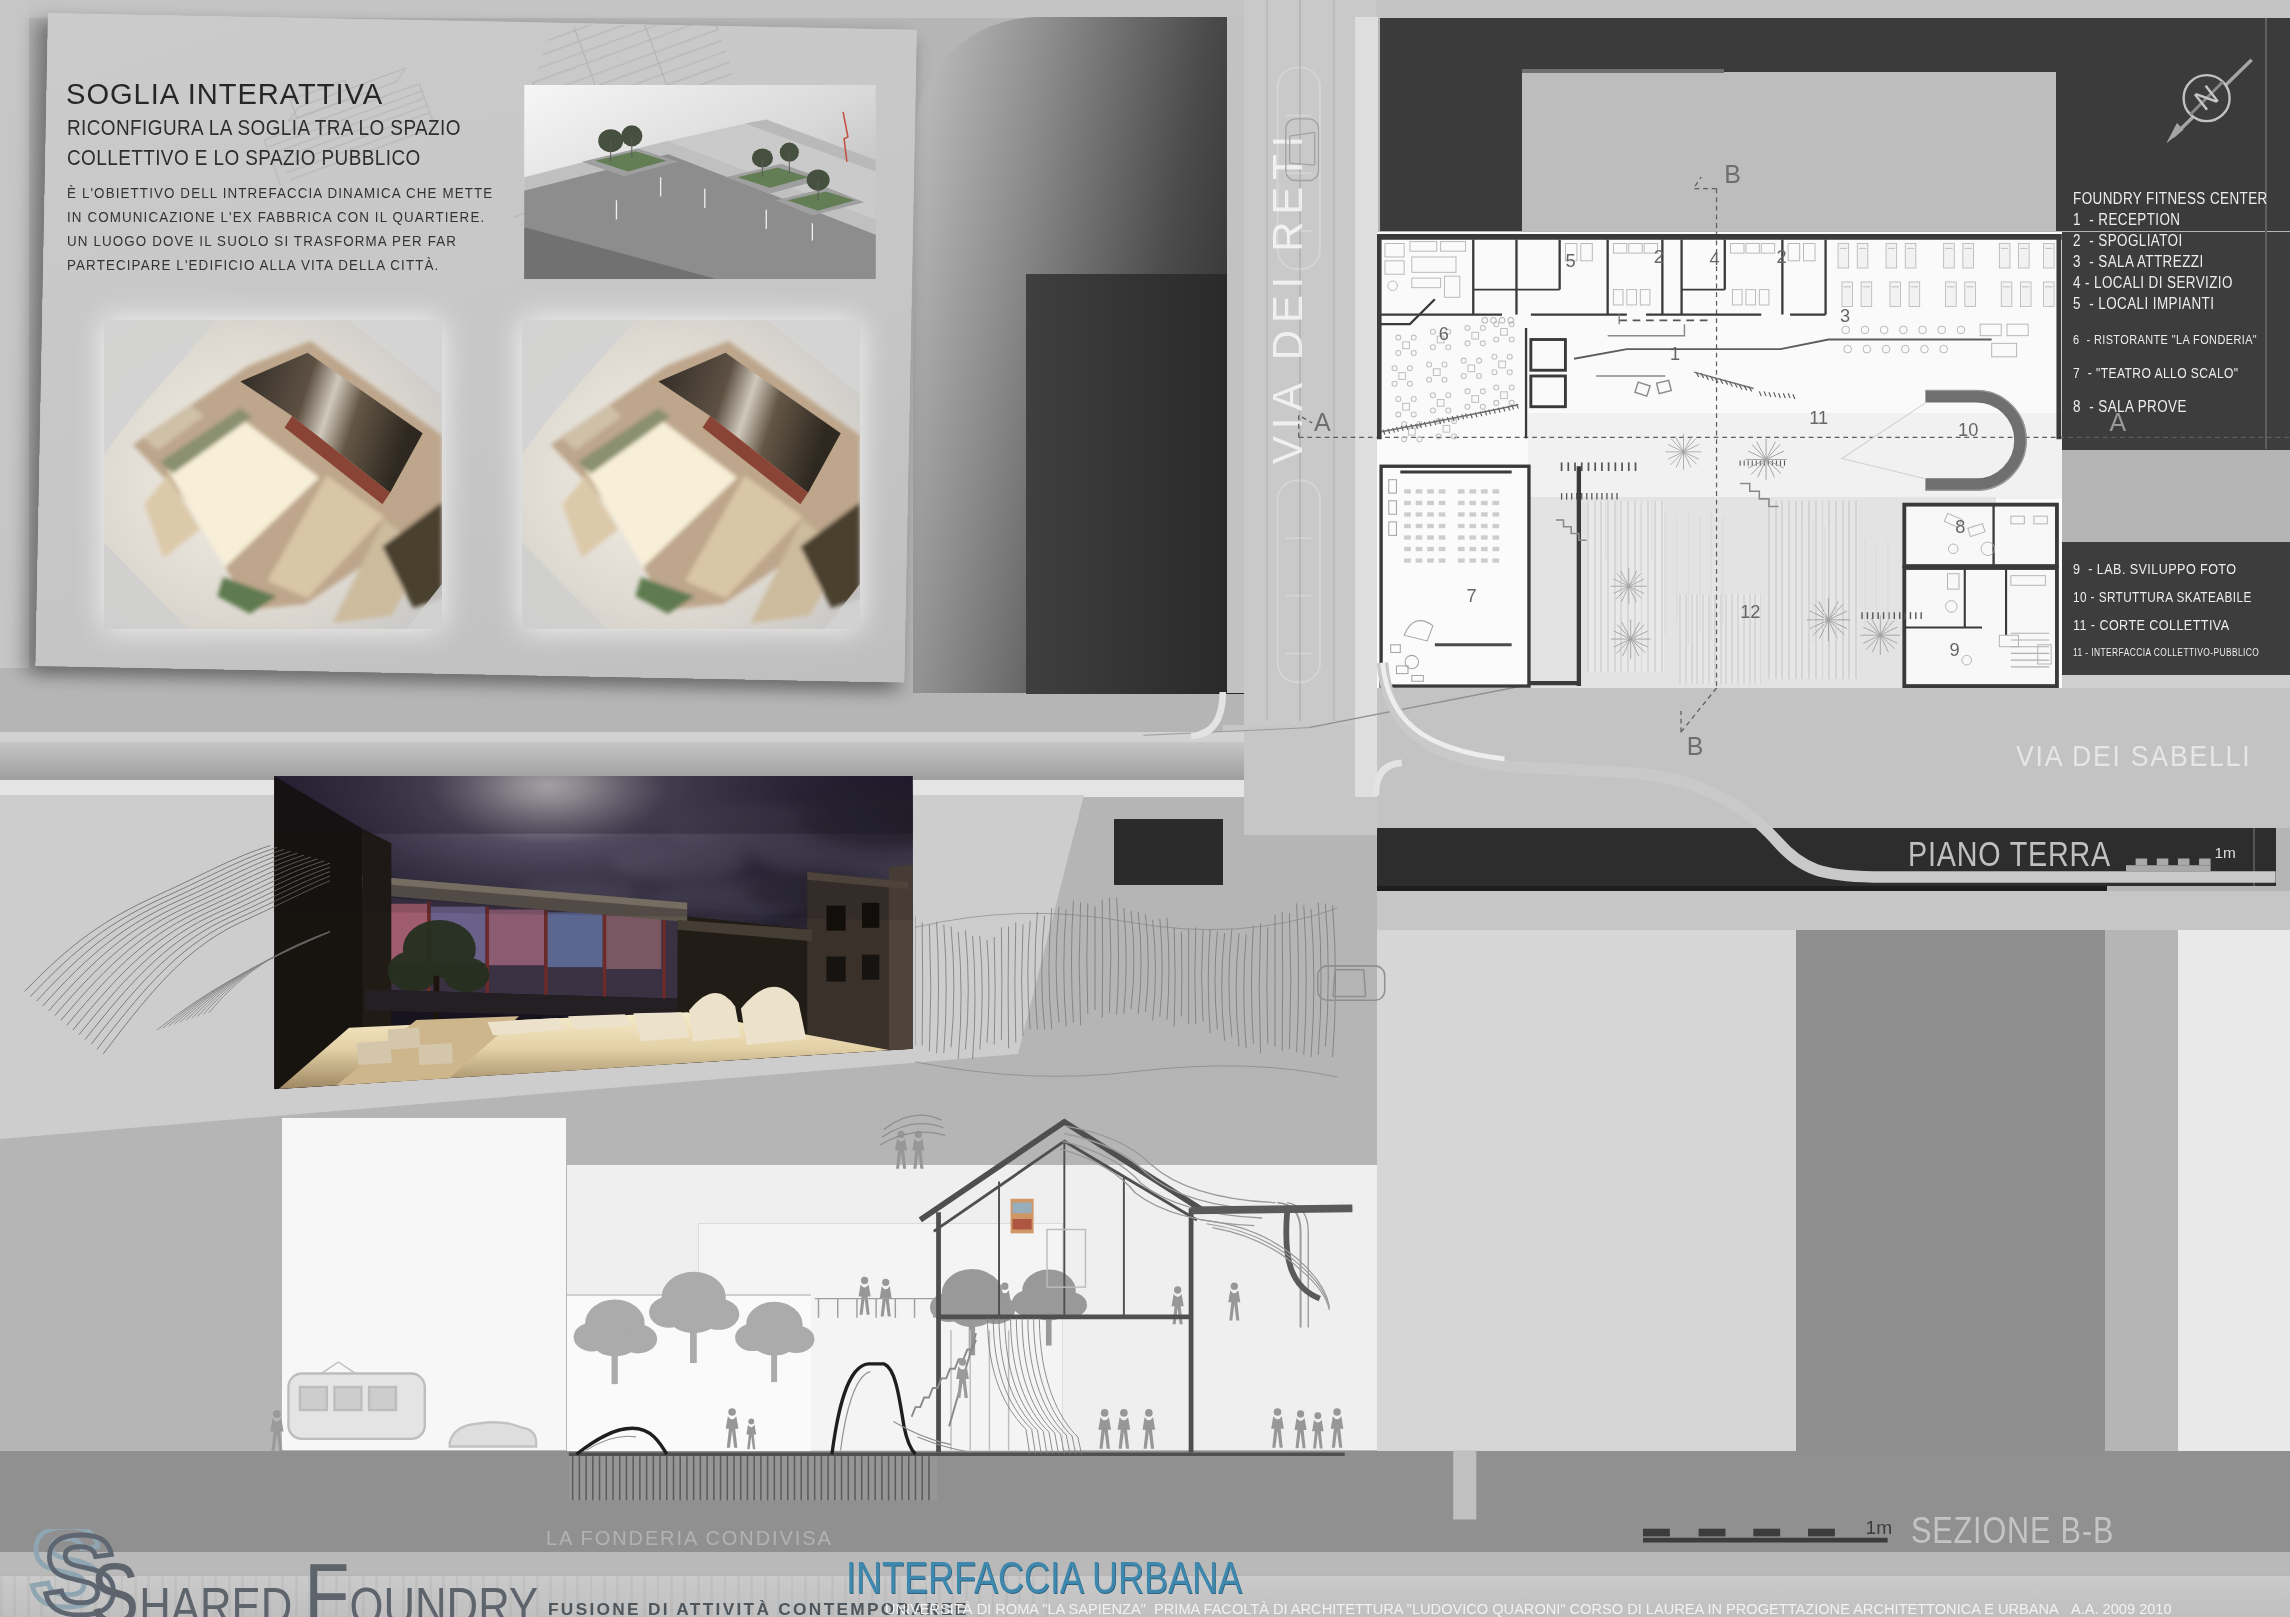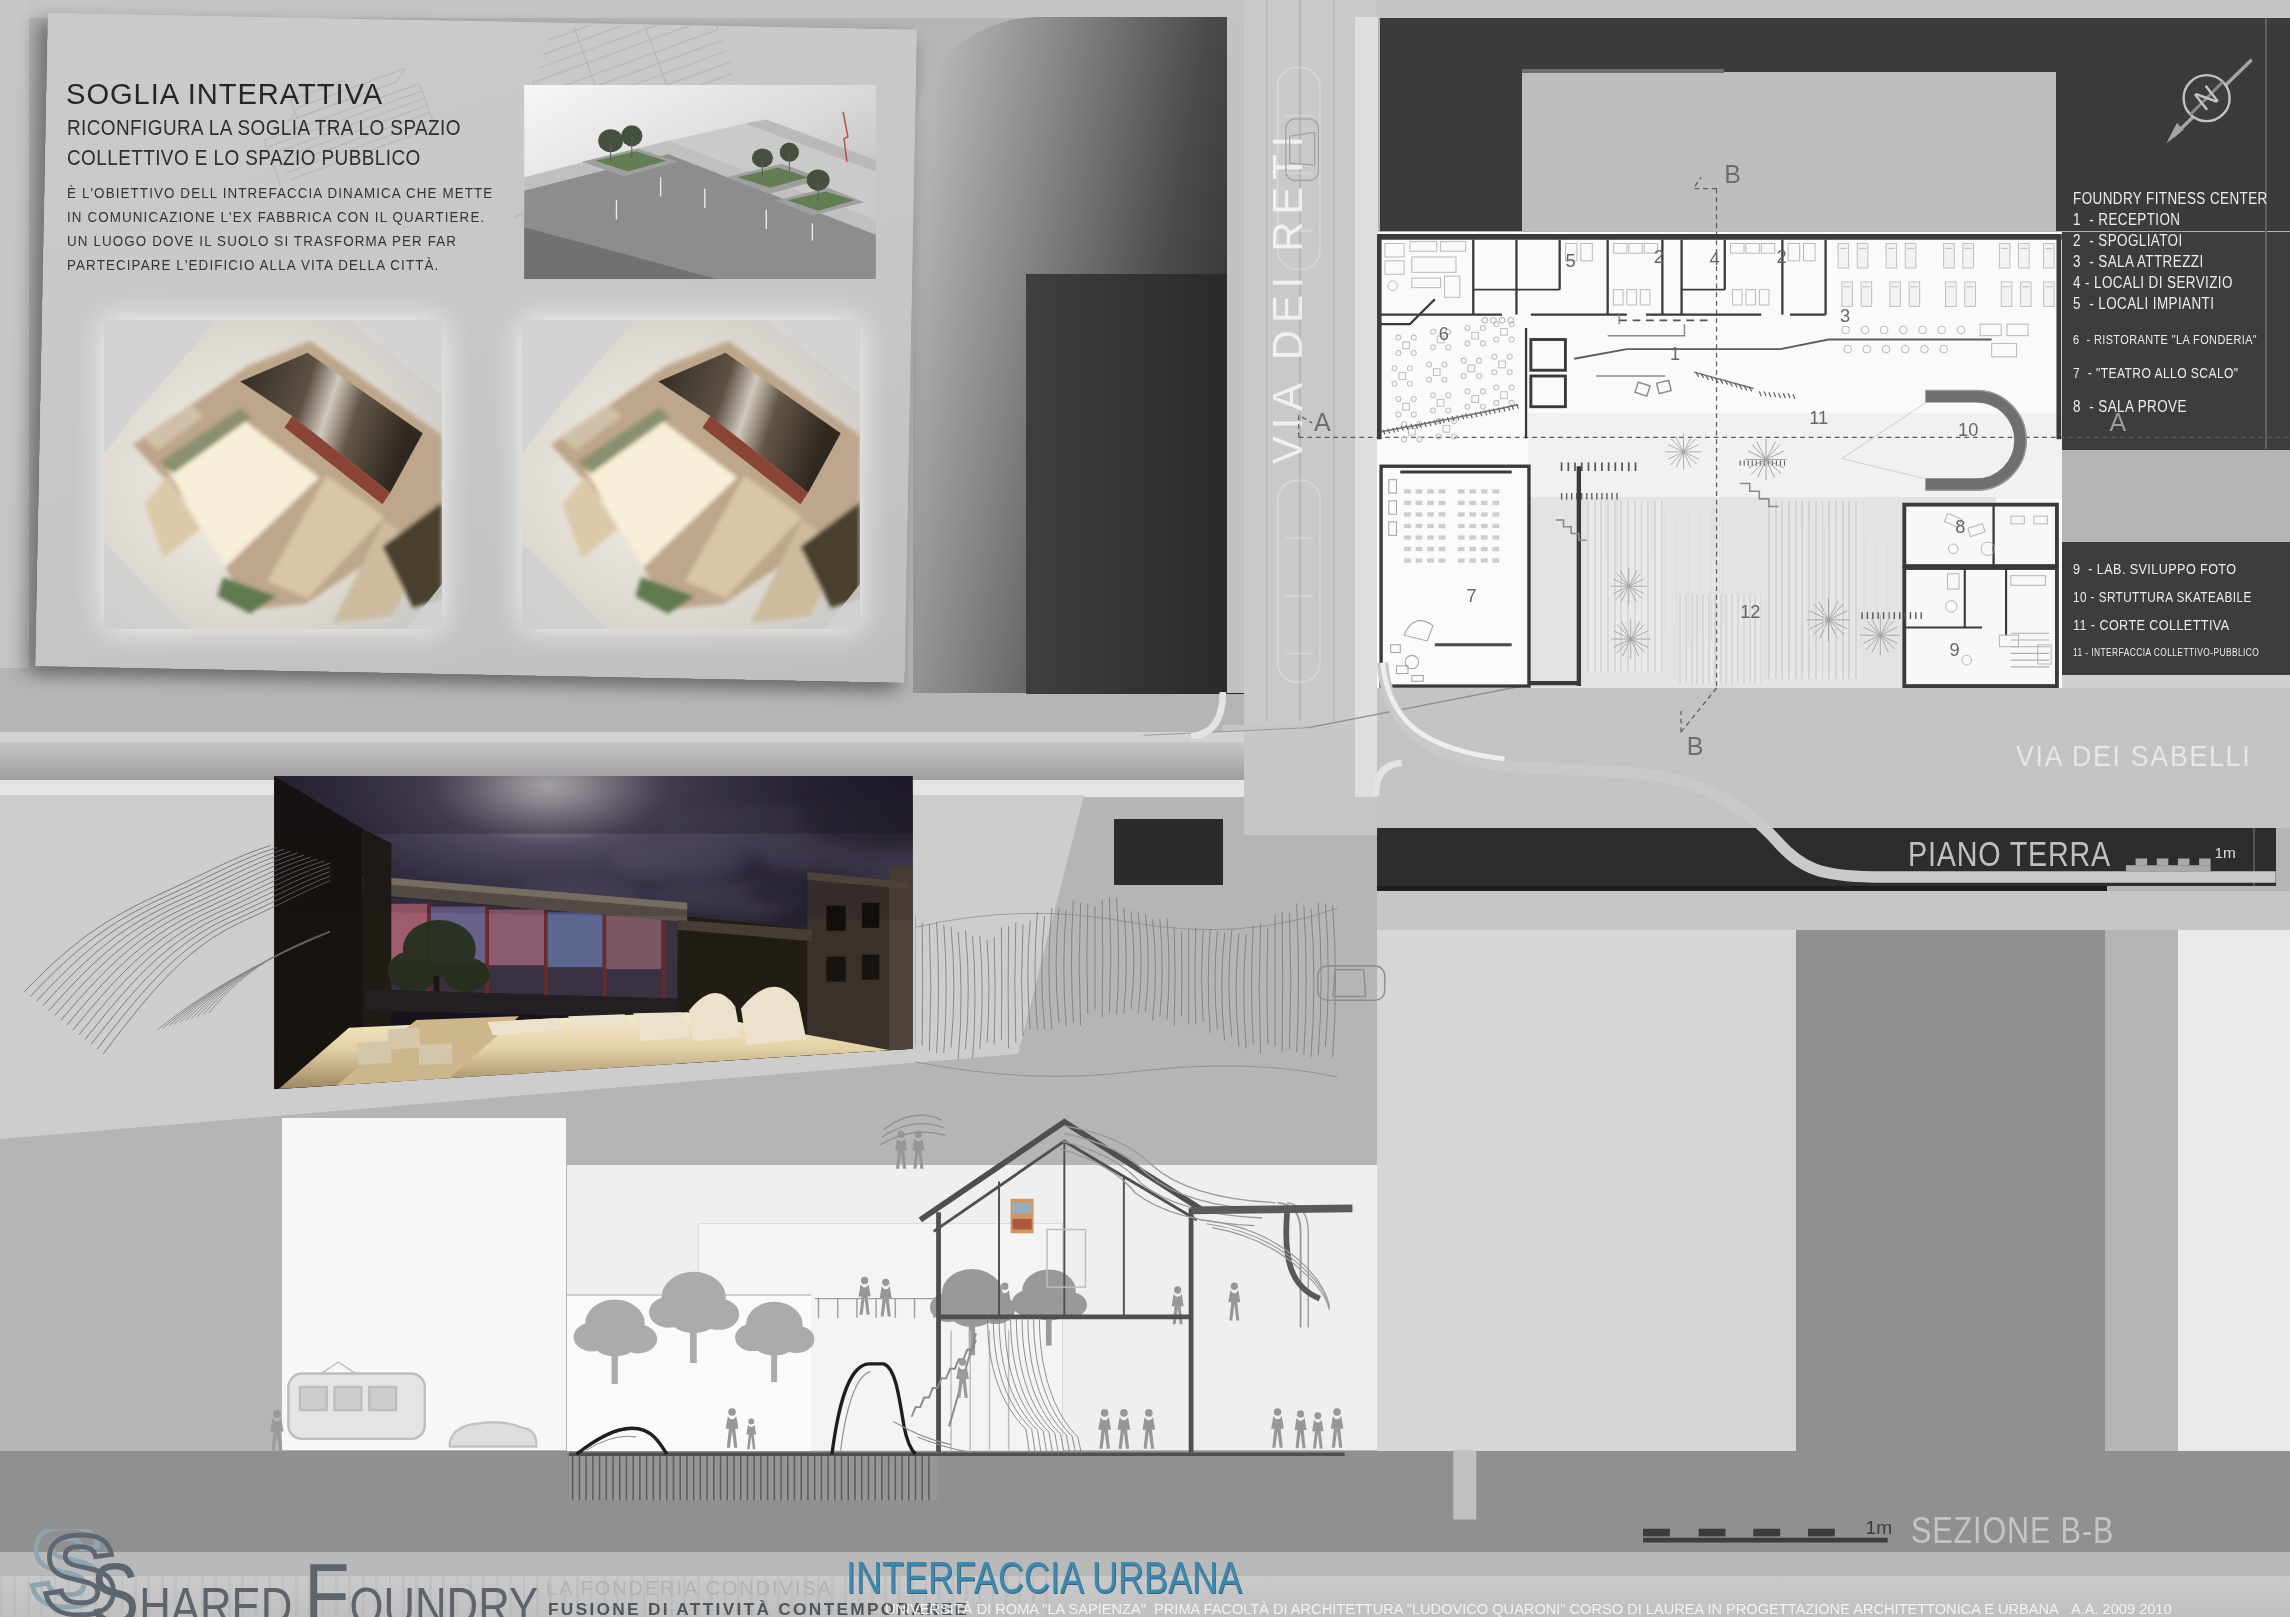--- a/index.html
+++ b/index.html
@@ -660,21 +660,21 @@
 </svg>
 
 <div class="abs" style="left:0;top:1576px;width:1057px;height:42px;background:repeating-linear-gradient(90deg,rgba(140,140,140,0.13) 0 2.9px,rgba(205,205,205,0) 2.9px 13.4px);"></div>
 <div class="abs" style="left:29px;top:1529px;width:125px;height:88px;overflow:hidden;">
   <span style="position:absolute;left:0;top:-27px;font-size:113px;font-weight:bold;color:transparent;-webkit-text-stroke:4.8px #8fa6b2;">S</span>
   <span style="position:absolute;left:13.4px;top:-19px;font-size:113px;font-weight:bold;color:transparent;-webkit-text-stroke:4.8px #5d6671;">S</span>
 </div>
 <div class="abs" style="left:90px;top:1543px;color:#5d646c;white-space:nowrap;transform:scaleX(0.84);transform-origin:0 0;">
   <span style="font-size:88px;">S</span><span style="font-size:52px;">HARED </span><span style="font-size:88px;">F</span><span style="font-size:52px;">OUNDRY</span>
 </div>
-<div class="abs" style="left:546px;top:1577px;color:#b2b2b2;font-size:20px;letter-spacing:1.9px;white-space:nowrap;">LA FONDERIA CONDIVISA</div>
+<div class="abs" style="left:546px;top:1527px;color:#b2b2b2;font-size:20px;letter-spacing:1.9px;white-space:nowrap;">LA FONDERIA CONDIVISA</div>
 <div class="abs" style="left:548px;top:1599px;color:#4f565c;font-size:17.3px;font-weight:bold;letter-spacing:2.3px;white-space:nowrap;">FUSIONE DI ATTIVITÀ CONTEMPORANEE</div>
 <div class="abs" style="left:846px;top:1552px;color:#3f88ad;font-size:45px;letter-spacing:0px;white-space:nowrap;transform:scaleX(0.8);transform-origin:0 0;text-shadow:1px 1px 0 #2e6584;">INTERFACCIA URBANA</div>
 <div class="abs" style="left:885px;top:1601px;color:#f2f2f2;font-size:14.6px;white-space:nowrap;transform:scaleX(1);transform-origin:0 0;">UNIVERSITÀ DI ROMA "LA SAPIENZA"&nbsp;&nbsp;PRIMA FACOLTÀ DI ARCHITETTURA "LUDOVICO QUARONI" CORSO DI LAUREA IN PROGETTAZIONE ARCHITETTONICA E URBANA&nbsp;&nbsp;&nbsp;A.A. 2009 2010</div>
 
 <div class="abs" style="left:1911px;top:1510px;color:#c4c4c4;font-size:36px;letter-spacing:1px;white-space:nowrap;transform:scaleX(0.85);transform-origin:0 0;">SEZIONE B-B</div>
 <svg class="abs" style="left:1643px;top:1521px;" width="259" height="25" viewBox="0 0 270 26">
   <line x1="0" y1="20" x2="255" y2="20" stroke="#3c3c3c" stroke-width="5"></line>
   <rect x="0" y="8" width="28" height="8" fill="#3c3c3c"></rect>
       <rect x="58" y="8" width="28" height="8" fill="#3c3c3c"></rect>
   <rect x="115" y="8" width="28" height="8" fill="#3c3c3c"></rect>

